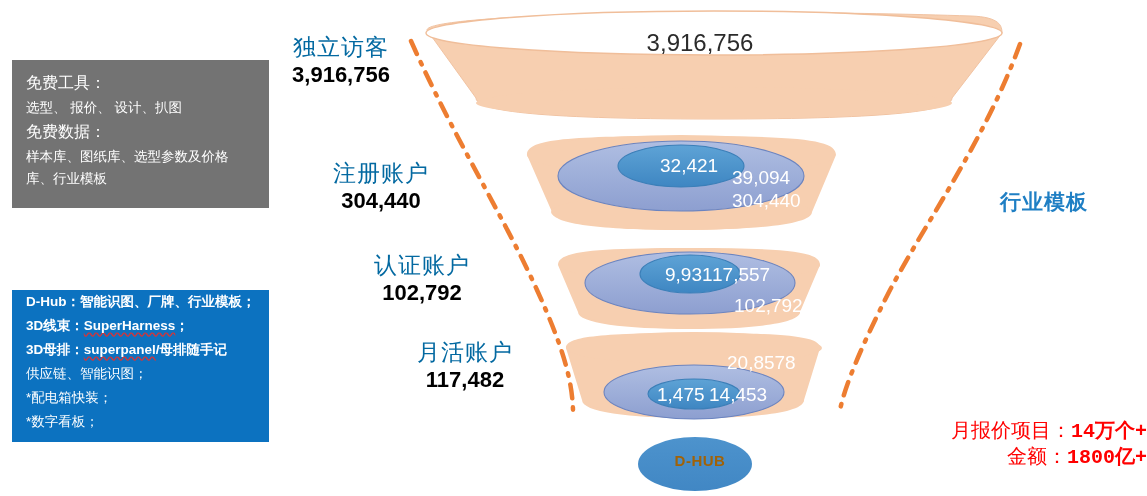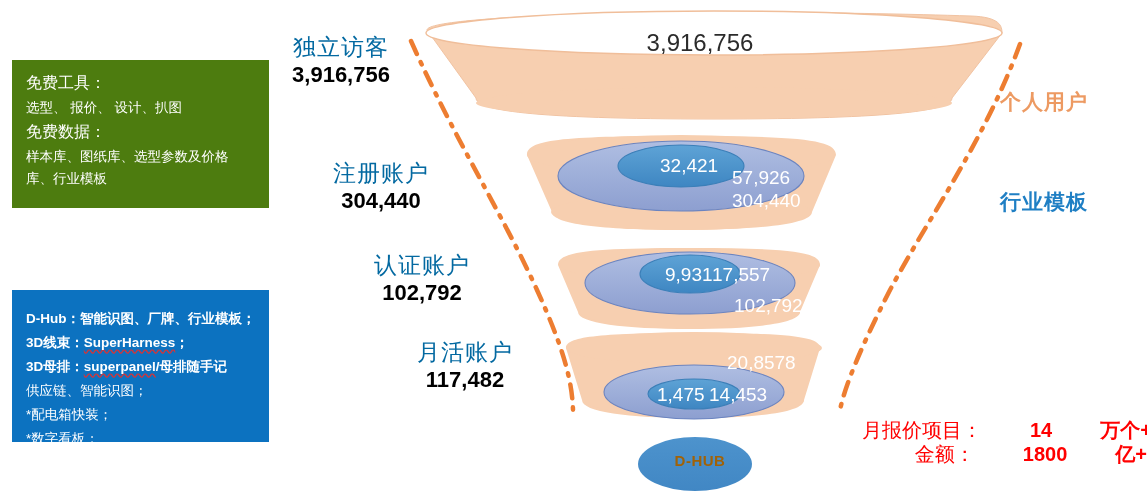--- a/index.html
+++ b/index.html
@@ -8,27 +8,27 @@
     font-family:"Liberation Sans","DejaVu Sans",sans-serif;
     color:#000;
   }
   .stage{position:absolute;left:0;top:0;width:1147px;height:496px;}
   svg.funnel{position:absolute;left:0;top:0;width:1147px;height:496px;}
 
   
   .info-box{position:absolute;box-sizing:border-box;color:#fff;}
   #box-free{
     left:12px;top:60px;width:257px;height:148px;
-    background:#4d7c0f;padding:10px 14px 0 14px;
+    background:#737373;padding:10px 14px 0 14px;
   }
   #box-free .hd{font-size:16px;line-height:26px;margin:0 0 1px 0;font-weight:400;}
   #box-free .ln{font-size:13.5px;line-height:22px;font-weight:400;}
   #box-dhub{
     left:12px;top:290px;width:257px;height:152px;
-    background:#0C72C0;padding:17px 14px 0 14px;
+    background:#0C72C0;padding:0 14px 0 14px;
   }
   #box-dhub .ln{font-size:13.5px;line-height:24px;font-weight:600;white-space:nowrap;}
   #box-dhub .ln.plain{font-weight:400;}
   .sp-underline{
     text-decoration:underline;
     text-decoration-style:wavy;
     text-decoration-color:#E03030;
     text-underline-offset:2px;
   }
 
@@ -81,21 +81,21 @@
   #seg-personal{left:1000px;top:88px;color:#ED9A62;}
   #seg-enterprise{left:1000px;top:188px;color:#1F7FC4;}
 
   
   #callout{
     position:absolute;left:862px;top:418px;width:285px;
     color:#FF0000;text-align:right;line-height:1.22;
     font-family:"DejaVu Serif","Liberation Serif",serif;
     font-size:20px;
   }
-  #callout .b{font-family:Liberation Sans, sans-serif;font-weight:bold;margin-left:48px;}
+  #callout .b{font-family:Liberation Mono, monospace;font-weight:bold;}
   #callout .row{white-space:nowrap;}
 </style>
 </head>
 <body>
 
 <div class="stage">
 
   <svg class="funnel" viewBox="0 0 1147 496">
     <defs>
       <linearGradient id="gmid" x1="0" y1="0" x2="0" y2="1">
@@ -199,34 +199,33 @@
     <div class="num">102,792</div>
   </div>
   <div class="fl-label" id="lab-3">
     <div class="name">月活账户</div>
     <div class="num">117,482</div>
   </div>
 
   <div class="fn-num" id="top-total">3,916,756</div>
 
   <div class="fn-num white-num n-outer" id="s1-outer">304,440</div>
-  <div class="fn-num white-num n-mid" id="s1-mid">57,926</div>
+  <div class="fn-num white-num n-mid" id="s1-mid">39,094</div>
   <div class="fn-num white-num n-inner" id="s1-inner">32,421</div>
 
   <div class="fn-num white-num n-outer" id="s2-outer">102,792</div>
   <div class="fn-num white-num n-mid" id="s2-mid">17,557</div>
   <div class="fn-num white-num n-inner" id="s2-inner">9,931</div>
 
   <div class="fn-num white-num n-outer" id="s3-outer">20,8578</div>
   <div class="fn-num white-num n-mid" id="s3-mid">14,453</div>
   <div class="fn-num white-num n-inner" id="s3-inner">1,475</div>
 
   <div id="dhub-text">D-HUB</div>
 
-  <div class="seg-label" id="seg-personal">个人用户</div>
   <div class="seg-label" id="seg-enterprise">行业模板</div>
 
   <div id="callout">
     <div class="row"><span>月报价项目：</span><span class="b">14</span><span class="b">万个+</span></div>
     <div class="row"><span>金额：</span><span class="b">1800</span><span class="b">亿+</span></div>
   </div>
 
 </div>
 
 </body></html>

